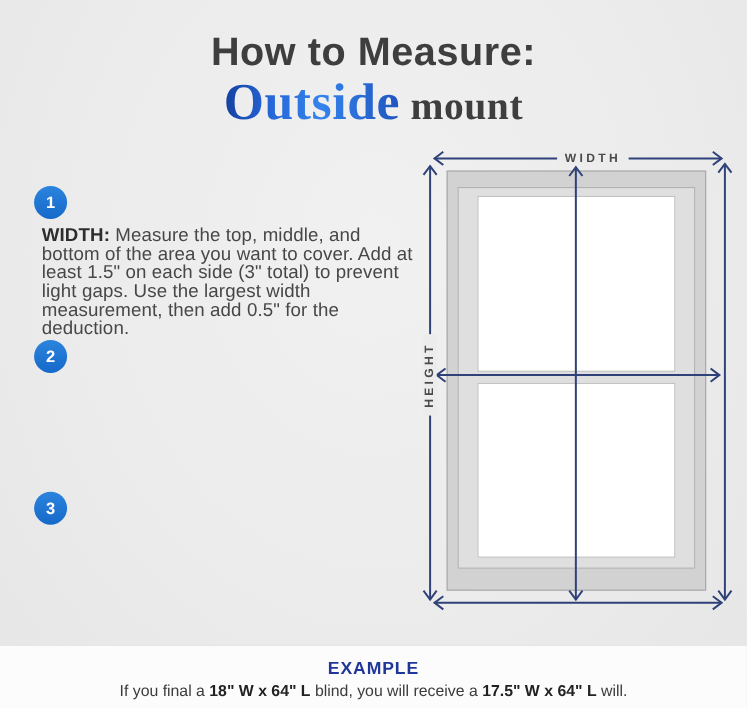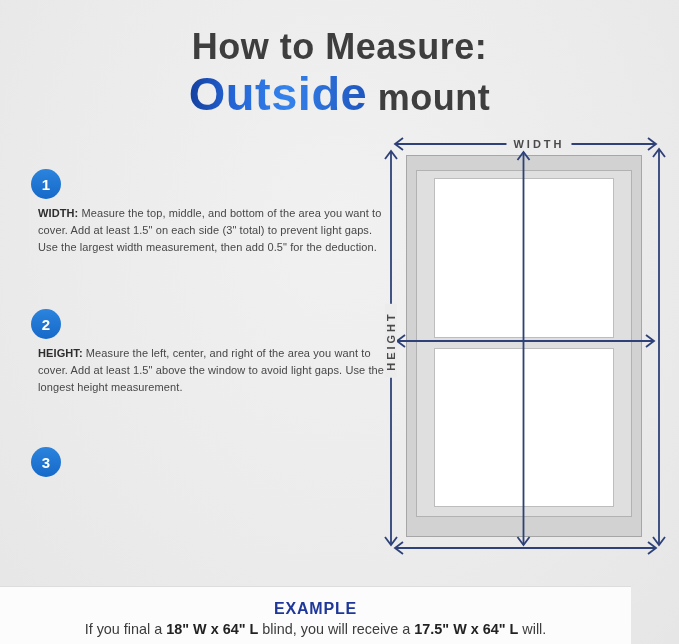--- a/index.html
+++ b/index.html
@@ -6,39 +6,39 @@
   html,body { width:679px; height:644px; }
   body { font-family:"Liberation Sans", sans-serif; }
   .page {
     position:relative; width:679px; height:644px; overflow:hidden;
     background:radial-gradient(ellipse at 50% 35%, #f1f1f1 0%, #ebebeb 60%, #e6e6e6 100%);
   }
 
   
   .title { position:absolute; top:26px; left:0; width:100%; text-align:center; }
   .title-line1 { font-size:36px; font-weight:700; color:#3e3e3e; letter-spacing:0.5px; }
-  .title-line2 { margin-top:-2px; }
+  .title-line2 { margin-top:-2px;font-family:Liberation Serif, serif; }
   .title-highlight {
     font-size:47px; font-weight:700; letter-spacing:0.5px;
     color:#1d5fd0;
     background:linear-gradient(90deg,#14409f 0%, #2465d6 25%, #3583ec 55%, #1f55be 100%);
     -webkit-background-clip:text; background-clip:text; -webkit-text-fill-color:transparent;
   }
   .title-line2-rest { font-size:36px; font-weight:700; color:#3e3e3e; letter-spacing:0.5px; }
 
   
   .badge {
     position:absolute; left:31px; width:30px; height:30px; border-radius:50%;
     background:linear-gradient(180deg,#2b84dd 0%, #1669c9 100%);
     color:#fff; font-size:15px; font-weight:700;
     display:flex; align-items:center; justify-content:center;
   }
   .step-text {
     position:absolute; left:38px; width:347px;
-    font-size:11px; line-height:17px; color:#474747; letter-spacing:0.1px;
+    font-size:17px; line-height:17px; color:#474747; letter-spacing:0.1px;
   }
   .step-text b { color:#2d2d2d; font-weight:700; }
 
   
   .win-casing {
     position:absolute; left:406px; top:155px; width:236px; height:382px;
     background:#d2d2d2; border:1px solid #a6a6a6;
   }
   .win-recess {
     position:absolute; left:416px; top:170px; width:216px; height:347px;
@@ -55,21 +55,21 @@
 
   .dim-label {
     position:absolute; font-size:11px; font-weight:700; letter-spacing:3px;
     color:#4a4a4a; background:#ececec; padding:0 7px; white-space:nowrap;
   }
   .dim-label.width  { left:523px; top:144px; transform:translate(-50%,-50%);margin-left:16px; }
   .dim-label.height { left:391px; top:341px; transform:translate(-50%,-50%) rotate(-90deg); }
 
   
   .footer {
-    position:absolute; left:0; top:586px; width:631px; height:58px;
+    position:absolute; left:0; top:586px; width:679px; height:58px;
     background:#fcfcfc; border-top:1px solid #dddddd; text-align:center;
   }
   .example-heading {
     margin-top:13px; font-size:16px; font-weight:700; letter-spacing:0.8px; color:#1e3799;
   }
   .example-line { margin-top:3px; font-size:14.4px; color:#3c3c3c; }
   .example-line b { color:#222; font-weight:700; }
 </style>
 </head>
 <body>
@@ -78,21 +78,20 @@
 
   <header class="title">
     <div class="title-line1">How to Measure:</div>
     <div class="title-line2"><span class="title-highlight">Outside</span><span class="title-line2-rest"> mount</span></div>
   </header>
 
   <div class="badge" style="top:169px">1</div>
   <p class="step-text" style="top:205px"><b>WIDTH:</b> <span>Measure the top, middle, and bottom of the area you want to cover. Add at least 1.5" on each side (3" total) to prevent light gaps. Use the largest width measurement, then add 0.5" for the deduction.</span></p>
 
   <div class="badge" style="top:309px">2</div>
-  <p class="step-text" style="top:345px"><b>HEIGHT:</b> <span>Measure the left, center, and right of the area you want to cover. Add at least 1.5" above the window to avoid light gaps. Use the longest height measurement.</span></p>
 
   <div class="badge" style="top:447px">3</div>
 
   <div class="win-casing"></div>
   <div class="win-recess"></div>
   <div class="win-pane upper"></div>
   <div class="win-pane lower"></div>
 
   <svg class="arrow-svg" viewBox="0 0 679 644" fill="none" stroke="#2e4178" stroke-width="1.8">
     <g>

